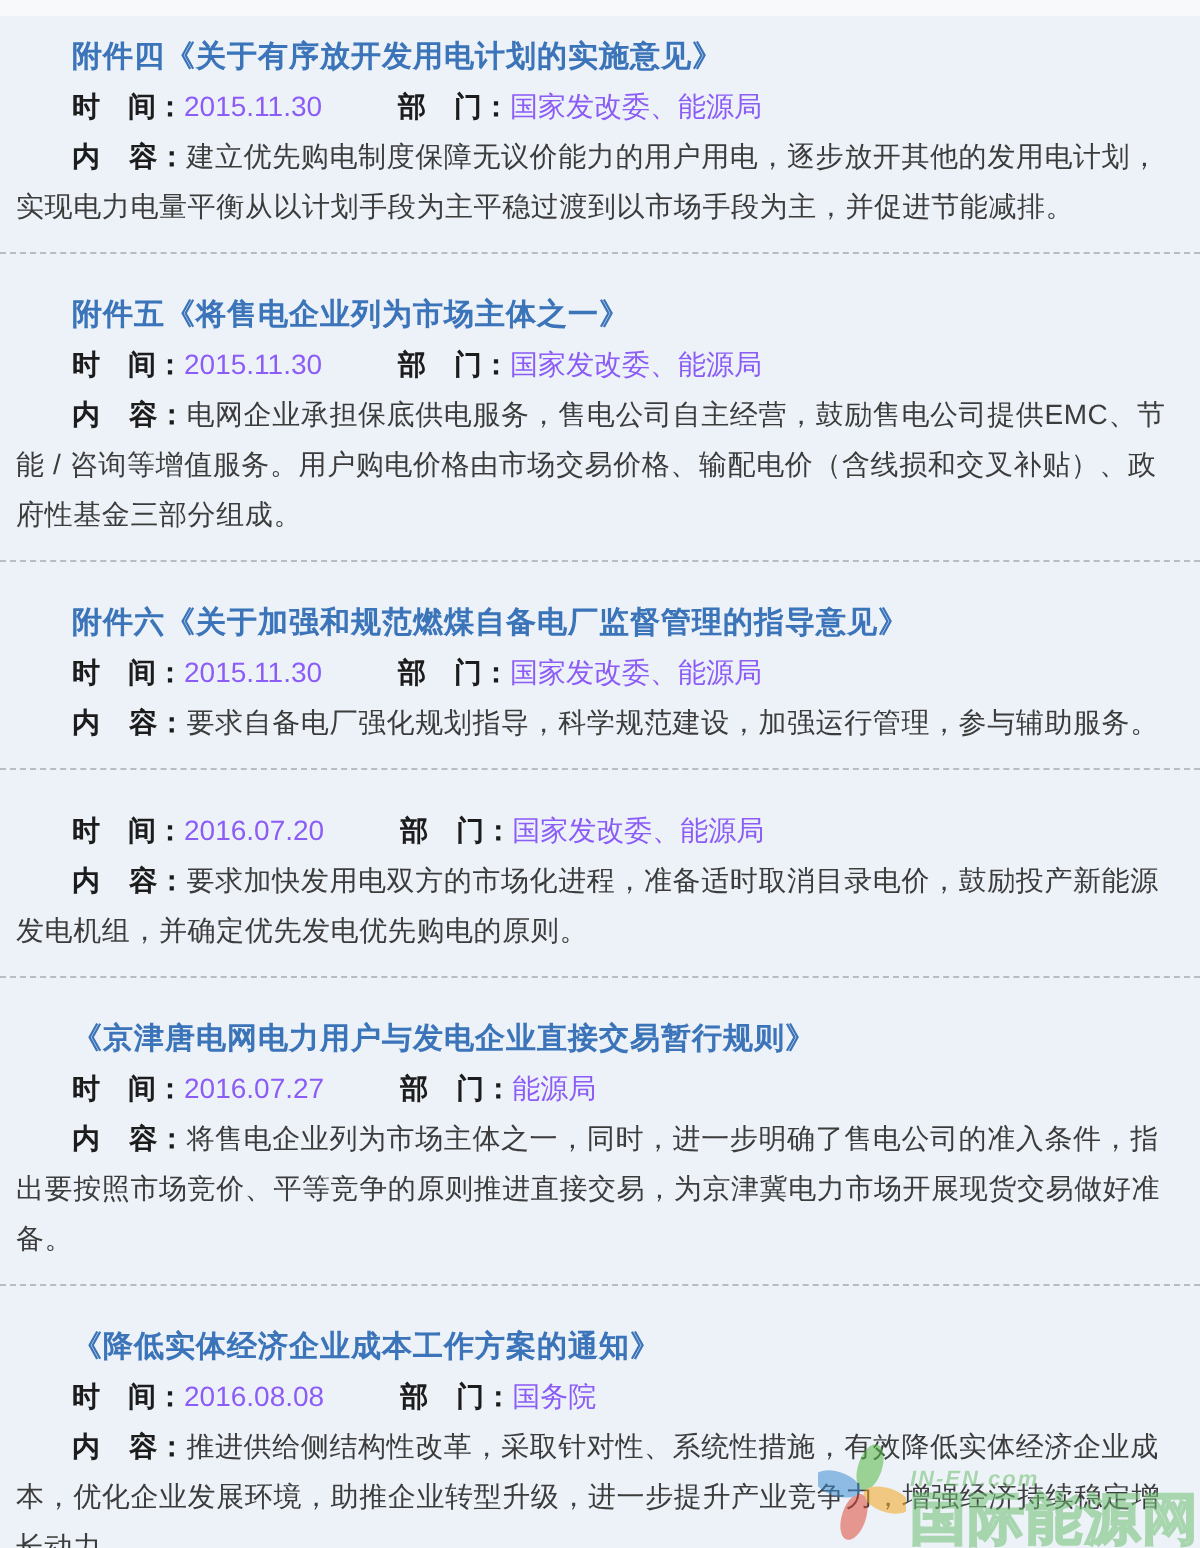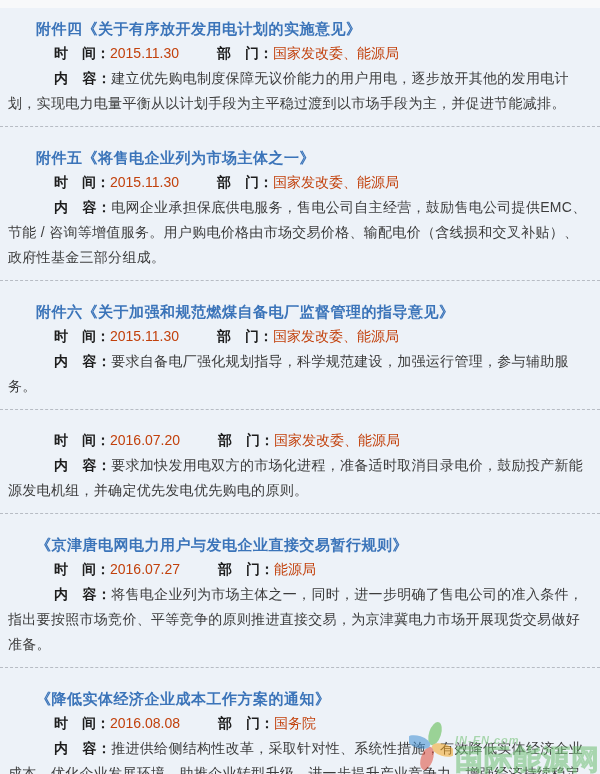--- a/index.html
+++ b/index.html
@@ -23,23 +23,23 @@
     font-size: 15px; line-height: 25px;
     font-weight: bold;
     color: #3b74b9;
     letter-spacing: 0.5px;
   }
   .meta {
     margin: 0 0 0 28px;
     font-size: 14px; line-height: 25px;
     color: #3c3c3c;
   }
-  .lbl { font-weight: bold; color: #1c1c1c; margin-left: 18px; }
+  .lbl { font-weight: bold; color: #1c1c1c; }
   .lbl.dept { margin-left: 38px; }
-  .val { color: #c2410c; }
+  .val { color: #8b5cf6; }
   .content {
     margin: 0;
     text-indent: 28px;
     font-size: 14px; line-height: 25px;
     color: #3c3c3c;
     letter-spacing: 0.3px;
   }
   .divider {
     height: 0;
     border-top: 1px dashed #b7bcc4;

